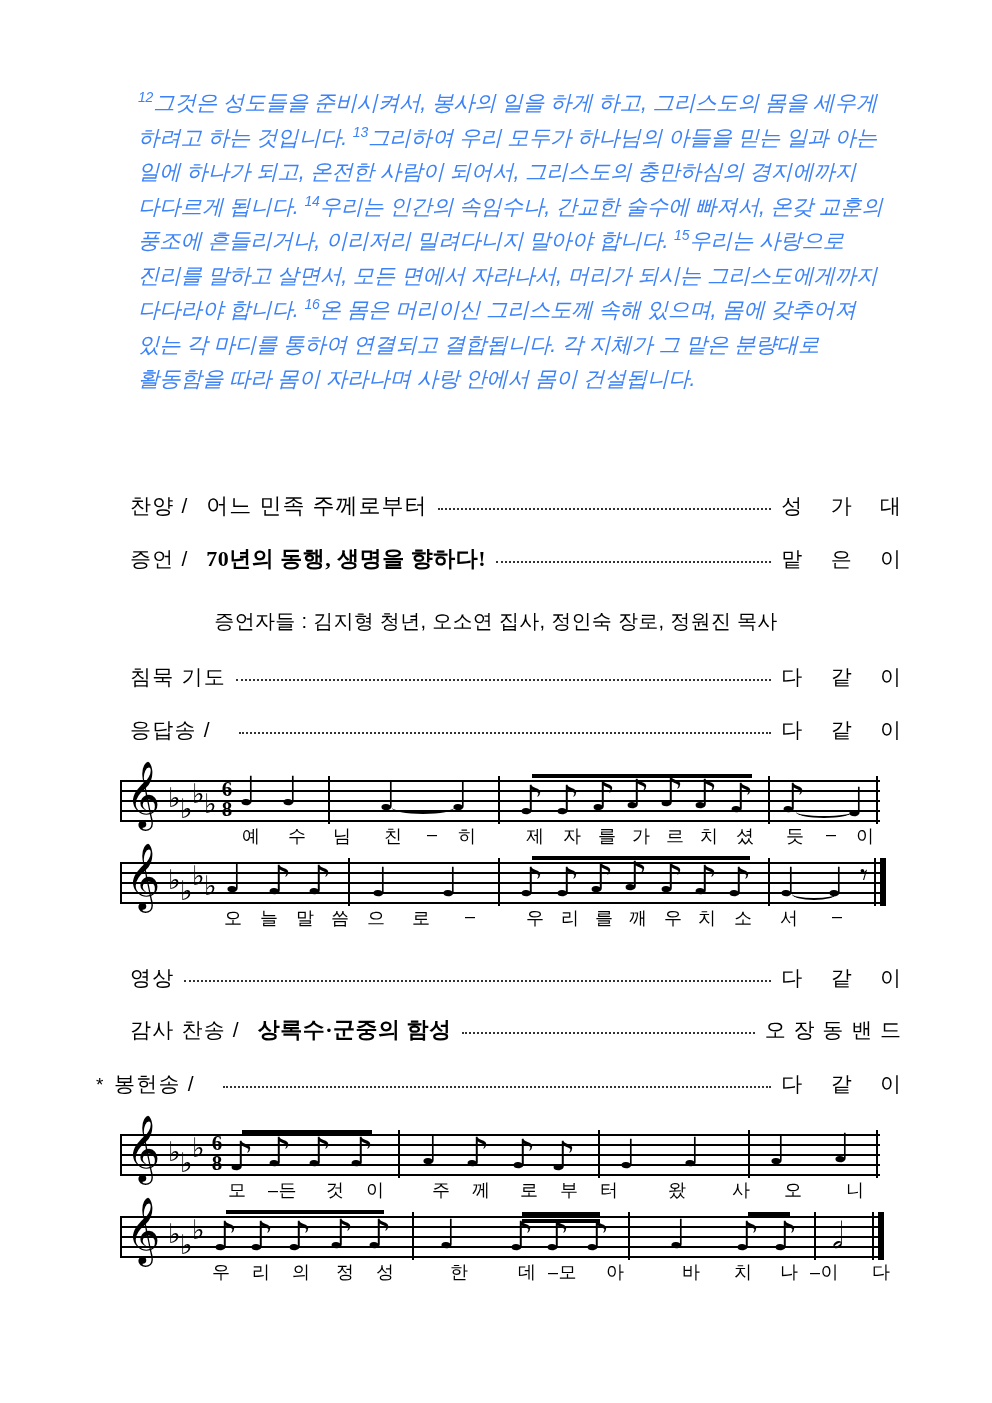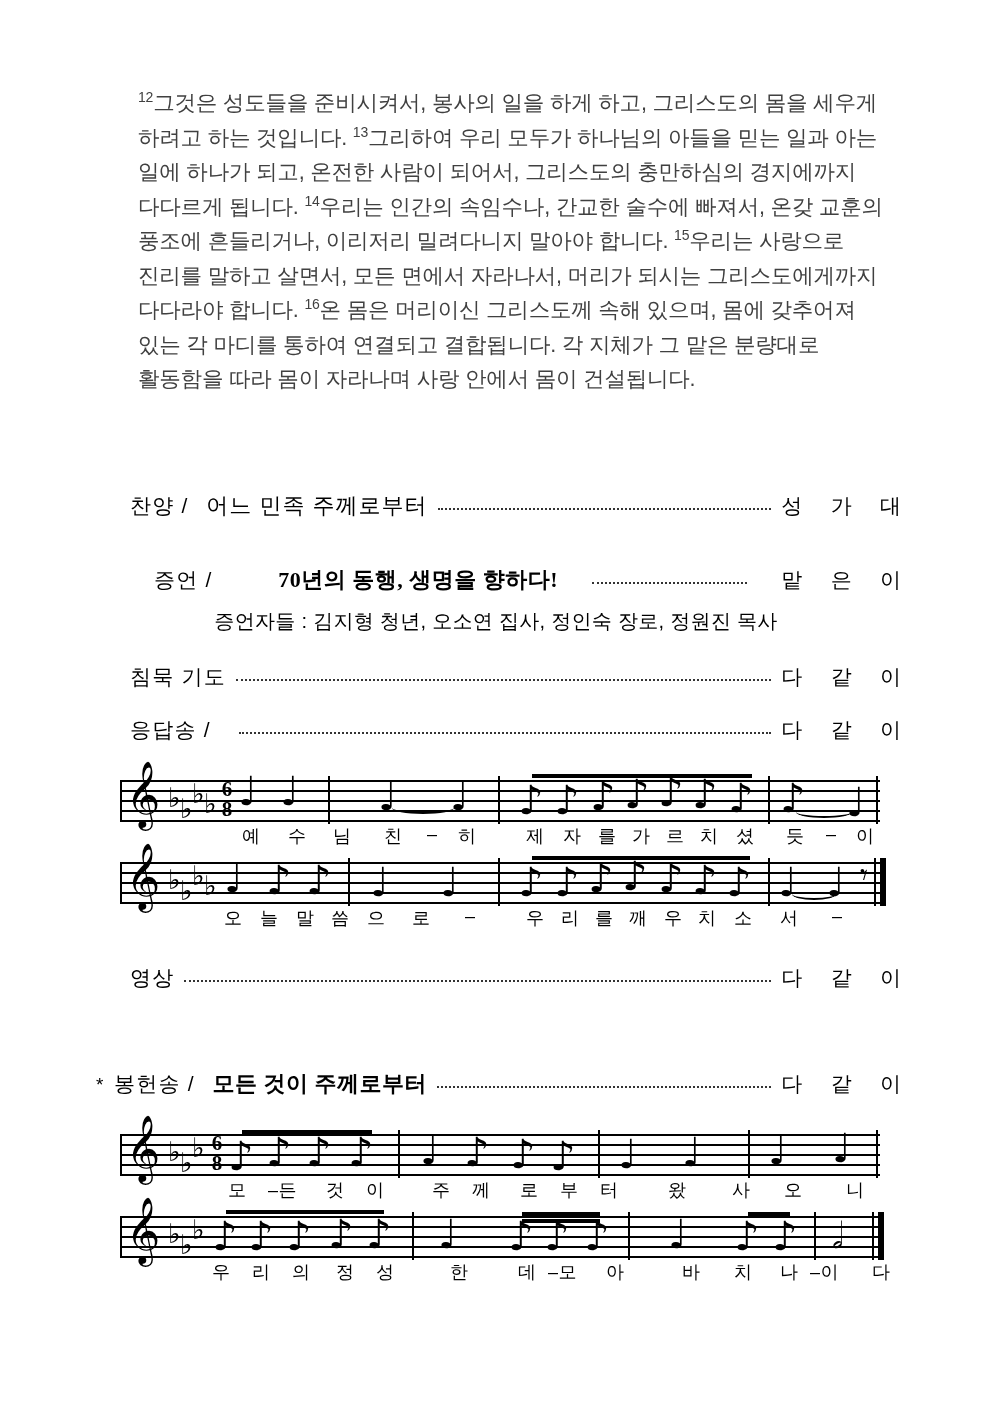--- a/index.html
+++ b/index.html
@@ -24,23 +24,24 @@
 
   
   .scripture {
     position: absolute;
     left: 138px;
     top: 86px;
     width: 748px;
     font-size: 21.5px;
     line-height: 34.5px;
     letter-spacing: -0.2px;
-    color: #404040;
+    color: #3b82f6;
     text-align: left;
     word-break: keep-all;
+    font-style: italic;
   }
   .vnum {
     font-size: 14px;
     vertical-align: super;
     line-height: 0;
   }
 
   
   .line {
     position: absolute;
@@ -193,21 +194,21 @@
 
   <div class="line" style="top:490px;">
     <span class="star"></span>
     <span class="label">찬양 /</span>
     <span class="slash"> </span>
     <span class="title" style="font-weight:normal; font-family:'Liberation Sans',sans-serif; letter-spacing:1px;">어느 민족 주께로부터</span>
     <span class="dots"></span>
     <span class="who">성    가    대</span>
   </div>
 
-  <div class="line" style="top:564px;gap:24px;">
+  <div class="line" style="top:543px;">
     <span class="star"></span>
     <span class="label">증언 /</span>
     <span class="slash"> </span>
     <span class="title">70년의 동행, 생명을 향하다!</span>
     <span class="dots"></span>
     <span class="who">맡    은    이</span>
   </div>
 
   <div class="subnote" style="top:608px;">증언자들 : 김지형 청년, 오소연 집사, 정인숙 장로, 정원진 목사</div>
 
@@ -343,26 +344,33 @@
     </div>
   </div>
 
   <div class="line" style="top:962px;">
     <span class="star"></span>
     <span class="label">영상</span>
     <span class="dots"></span>
     <span class="who">다    같    이</span>
   </div>
 
+  <div class="line" style="top:1014px;">
+    <span class="star"></span>
+    <span class="label">감사 찬송 /</span>
+    <span class="slash"> </span>
+    <span class="title">상록수·군중의 함성</span>
+    <span class="dots"></span>
+    <span class="who">오 장 동 밴 드</span>
+  </div>
 
   <div class="line" style="top:1068px; left:96px; width:806px;">
     <span class="star">*</span>
     <span class="label">봉헌송 /</span>
     <span class="slash"> </span>
-    <span class="title">모든 것이 주께로부터</span>
     <span class="dots"></span>
     <span class="who">다    같    이</span>
   </div>
 
   <div class="score" style="top:1130px;">
 
     <div class="staff-wrap">
       <div class="staff">
         <div class="sl" style="top:4px;"></div>
         <div class="sl" style="top:14px;"></div>

